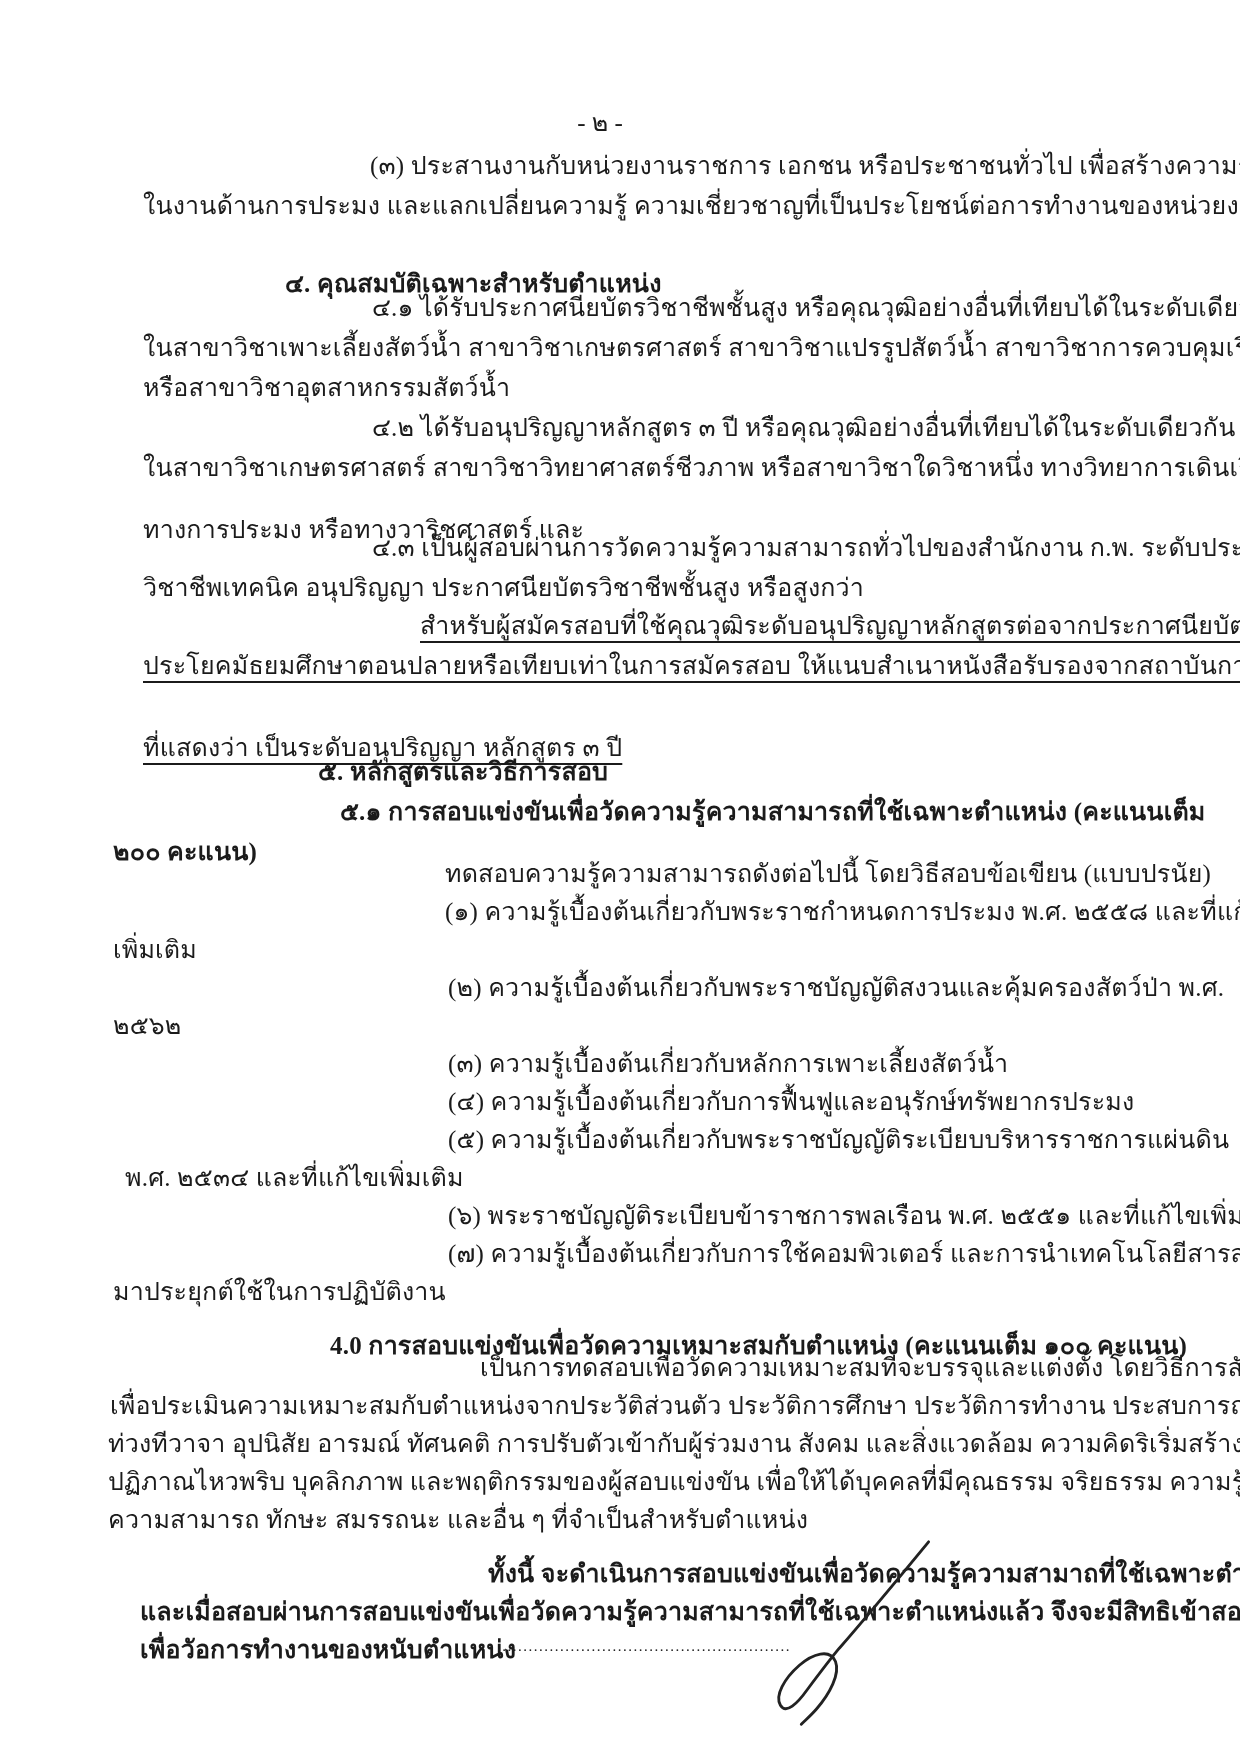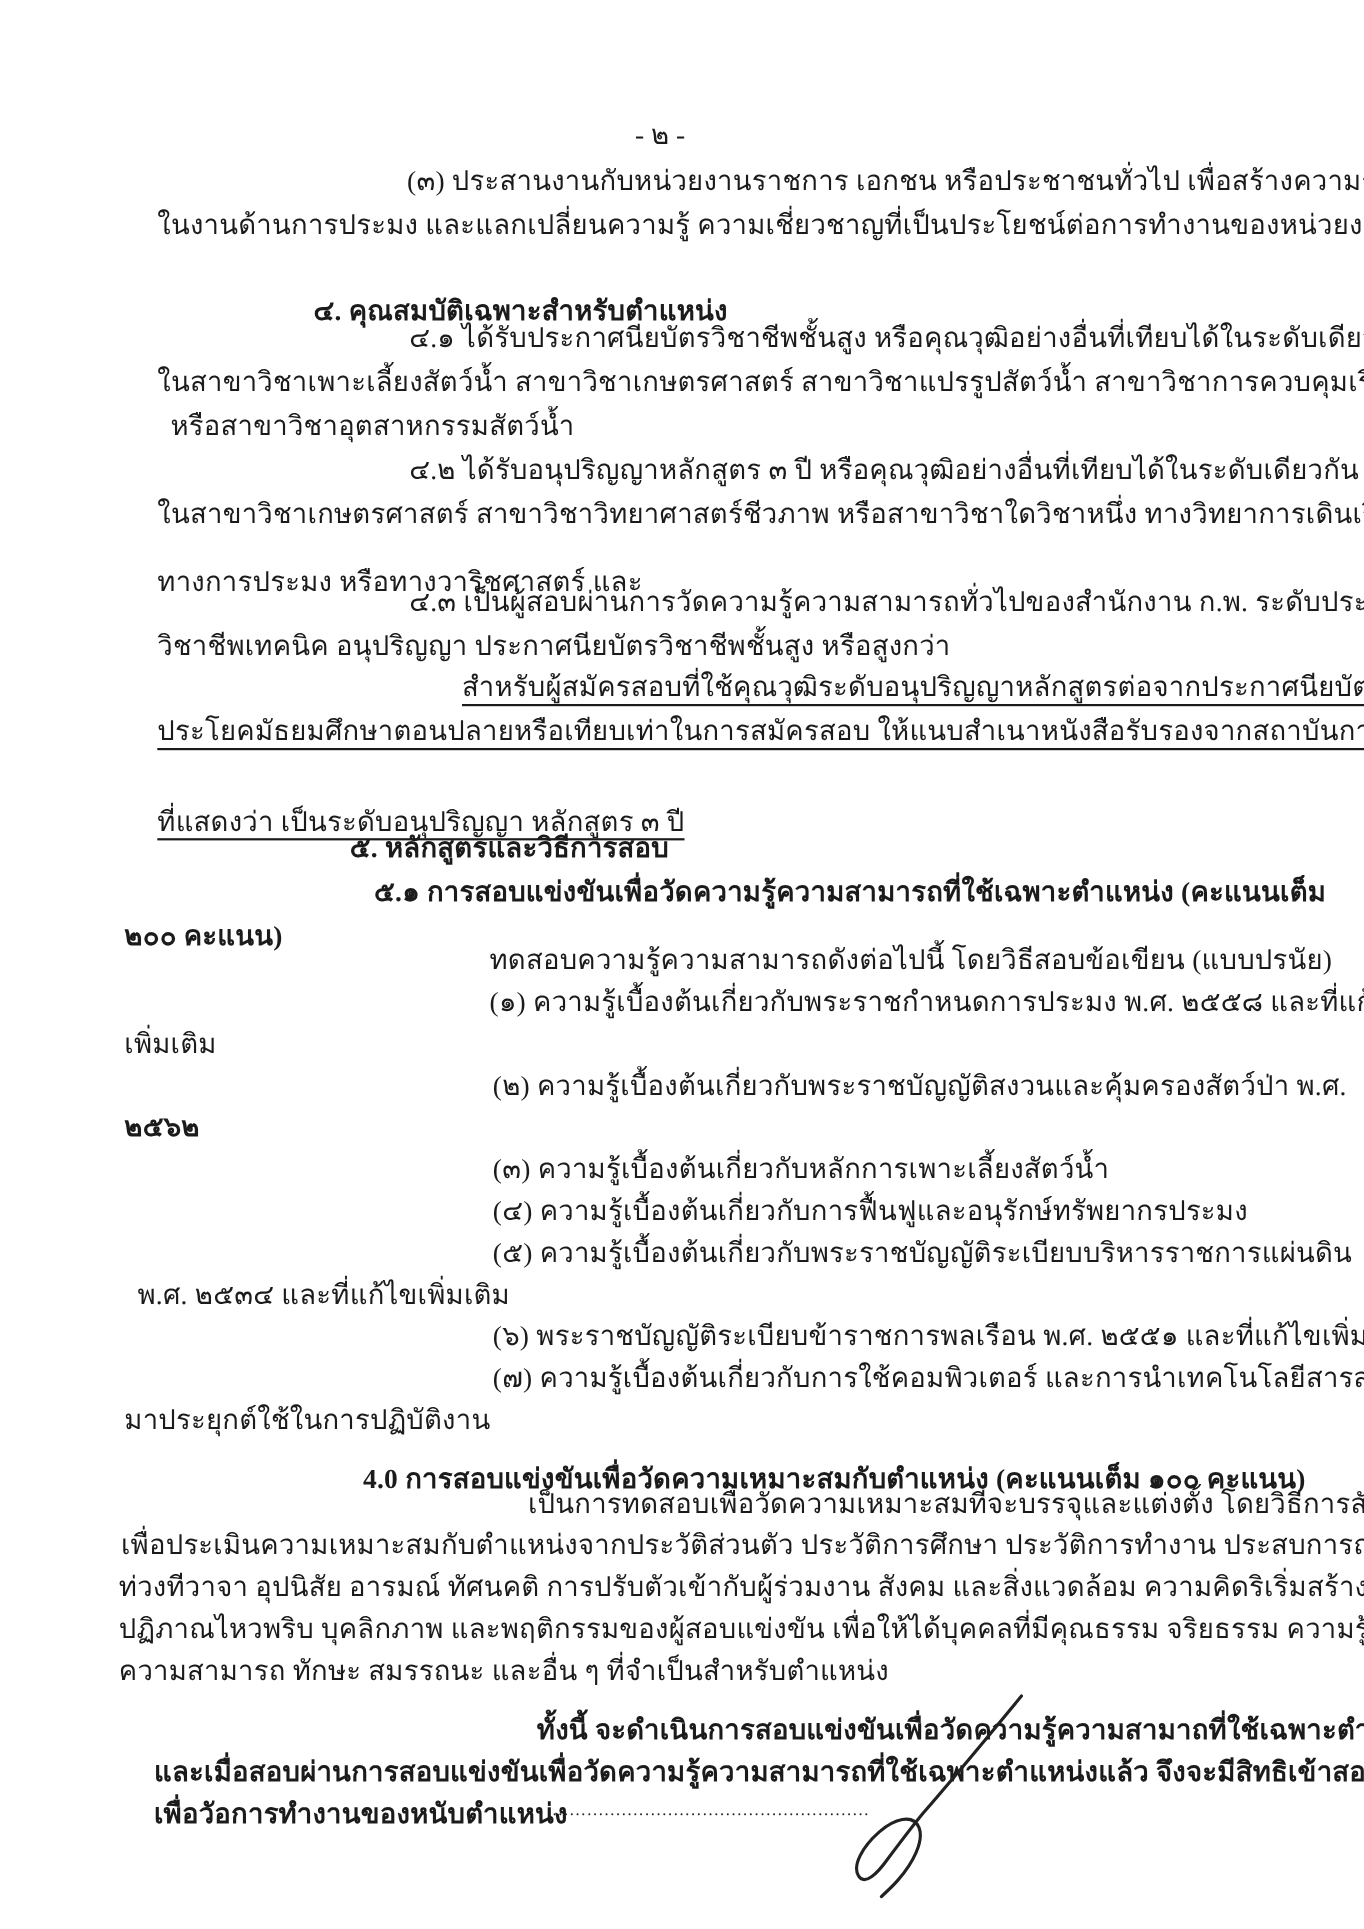--- a/index.html
+++ b/index.html
@@ -54,21 +54,21 @@
 
   <div class="pageno">- ๒ -</div>
 
   <div class="ln" style="top:150px;left:370px;">(๓) ประสานงานกับหน่วยงานราชการ เอกชน หรือประชาชนทั่วไป เพื่อสร้างความร่วมมือ</div>
   <div class="ln" style="top:190px;left:143px;">ในงานด้านการประมง และแลกเปลี่ยนความรู้ ความเชี่ยวชาญที่เป็นประโยชน์ต่อการทำงานของหน่วยงาน</div>
 
   <div class="ln b" style="top:252px;left:285px;">๔. คุณสมบัติเฉพาะสำหรับตำแหน่ง</div>
 
   <div class="ln" style="top:292px;left:372px;">๔.๑ ได้รับประกาศนียบัตรวิชาชีพชั้นสูง หรือคุณวุฒิอย่างอื่นที่เทียบได้ในระดับเดียวกัน</div>
   <div class="ln" style="top:332px;left:143px;">ในสาขาวิชาเพาะเลี้ยงสัตว์น้ำ สาขาวิชาเกษตรศาสตร์ สาขาวิชาแปรรูปสัตว์น้ำ สาขาวิชาการควบคุมเรือประมง</div>
-  <div class="ln" style="top:372px;left:143px;margin-left:12px;">หรือสาขาวิชาอุตสาหกรรมสัตว์น้ำ</div>
+  <div class="ln" style="top:372px;left:143px;">หรือสาขาวิชาอุตสาหกรรมสัตว์น้ำ</div>
 
   <div class="ln" style="top:412px;left:372px;">๔.๒ ได้รับอนุปริญญาหลักสูตร ๓ ปี หรือคุณวุฒิอย่างอื่นที่เทียบได้ในระดับเดียวกัน</div>
   <div class="ln" style="top:452px;left:143px;">ในสาขาวิชาเกษตรศาสตร์ สาขาวิชาวิทยาศาสตร์ชีวภาพ หรือสาขาวิชาใดวิชาหนึ่ง ทางวิทยาการเดินเรือ</div>
   <div class="ln" style="top:514px;left:143px;">ทางการประมง หรือทางวาริชศาสตร์ และ</div>
 
   <div class="ln" style="top:532px;left:372px;">๔.๓ เป็นผู้สอบผ่านการวัดความรู้ความสามารถทั่วไปของสำนักงาน ก.พ. ระดับประกาศนียบัตร</div>
   <div class="ln" style="top:572px;left:143px;">วิชาชีพเทคนิค อนุปริญญา ประกาศนียบัตรวิชาชีพชั้นสูง หรือสูงกว่า</div>
 
   <div class="ln u" style="top:610px;left:420px;">สำหรับผู้สมัครสอบที่ใช้คุณวุฒิระดับอนุปริญญาหลักสูตรต่อจากประกาศนียบัตร</div>
   <div class="ln u" style="top:650px;left:143px;">ประโยคมัธยมศึกษาตอนปลายหรือเทียบเท่าในการสมัครสอบ ให้แนบสำเนาหนังสือรับรองจากสถาบันการศึกษา</div>
@@ -78,21 +78,21 @@
 
   <div class="ln b" style="top:780px;left:340px;">๕.๑ การสอบแข่งขันเพื่อวัดความรู้ความสามารถที่ใช้เฉพาะตำแหน่ง (คะแนนเต็ม</div>
   <div class="ln b" style="top:820px;left:113px;">๒๐๐ คะแนน)</div>
 
   <div class="ln" style="top:858px;left:445px;">ทดสอบความรู้ความสามารถดังต่อไปนี้ โดยวิธีสอบข้อเขียน (แบบปรนัย)</div>
 
   <div class="ln" style="top:896px;left:445px;">(๑) ความรู้เบื้องต้นเกี่ยวกับพระราชกำหนดการประมง พ.ศ. ๒๕๕๘ และที่แก้ไข</div>
   <div class="ln" style="top:934px;left:113px;">เพิ่มเติม</div>
 
   <div class="ln" style="top:972px;left:448px;">(๒) ความรู้เบื้องต้นเกี่ยวกับพระราชบัญญัติสงวนและคุ้มครองสัตว์ป่า พ.ศ.</div>
-  <div class="ln" style="top:1010px;left:113px;font-weight:bold;">๒๕๖๒</div>
+  <div class="ln" style="top:1010px;left:113px;">๒๕๖๒</div>
 
   <div class="ln" style="top:1048px;left:448px;">(๓) ความรู้เบื้องต้นเกี่ยวกับหลักการเพาะเลี้ยงสัตว์น้ำ</div>
   <div class="ln" style="top:1086px;left:448px;">(๔) ความรู้เบื้องต้นเกี่ยวกับการฟื้นฟูและอนุรักษ์ทรัพยากรประมง</div>
 
   <div class="ln" style="top:1124px;left:448px;">(๕) ความรู้เบื้องต้นเกี่ยวกับพระราชบัญญัติระเบียบบริหารราชการแผ่นดิน</div>
   <div class="ln" style="top:1162px;left:113px;margin-left:12px;">พ.ศ. ๒๕๓๔ และที่แก้ไขเพิ่มเติม</div>
 
   <div class="ln" style="top:1200px;left:448px;">(๖) พระราชบัญญัติระเบียบข้าราชการพลเรือน พ.ศ. ๒๕๕๑ และที่แก้ไขเพิ่มเติม</div>
 
   <div class="ln" style="top:1238px;left:448px;">(๗) ความรู้เบื้องต้นเกี่ยวกับการใช้คอมพิวเตอร์ และการนำเทคโนโลยีสารสนเทศ</div>

